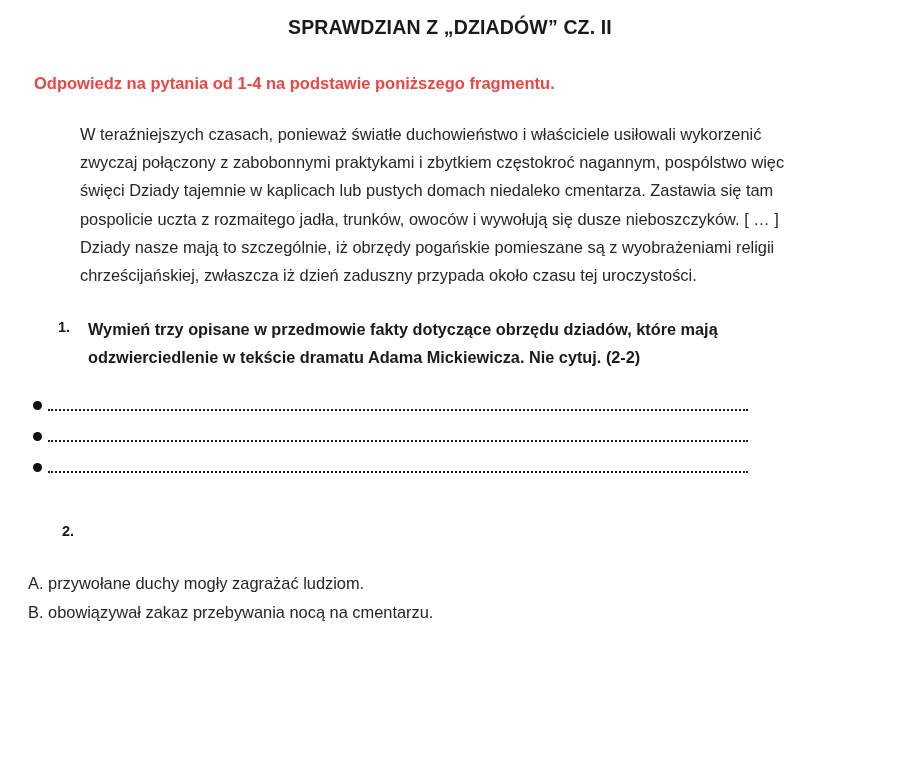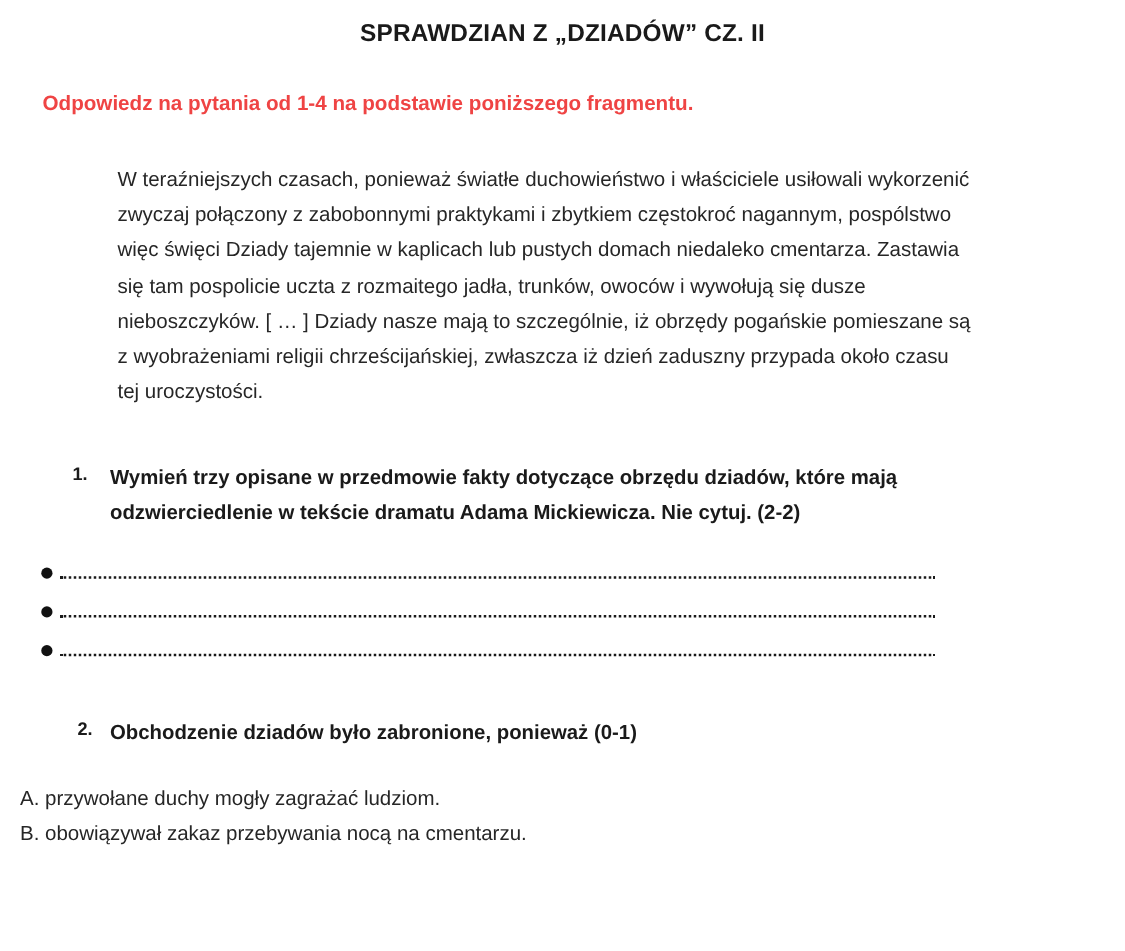--- a/index.html
+++ b/index.html
@@ -59,21 +59,21 @@
   }
   .source-label {
     font-size: 15.5px;
     font-style: italic;
     color: #2b2b2b;
     line-height: 1.55;
   }
 
   
   .fragment {
-    margin: 14px;
+    margin: 0;
     padding-top: 23px;
     padding-left: 80px;
     padding-right: 106px;
     font-size: 16.4px;
     line-height: 1.72;
     color: #262626;
     text-align: left;
   }
 
   
@@ -130,21 +130,21 @@
     width: 700px;
     height: 0;
     border-bottom: 2.5px dotted #1a1a1a;
     position: relative;
     top: 4px;
   }
 
   
   .options {
     padding-top: 25px;
-    padding-left: 16px;
+    padding-left: 28px;
   }
   .option {
     font-size: 16.4px;
     line-height: 1.72;
     color: #262626;
   }
 </style>
 </head>
 <body>
 
@@ -172,21 +172,20 @@
       <span class="answer-dots"></span>
     </div>
     <div class="answer-line">
       <span class="answer-bullet"></span>
       <span class="answer-dots"></span>
     </div>
   </div>
 
   <div class="question question-2">
     <span class="q-number">2.</span>
-    <span class="q-text">Obchodzenie dziadów było zabronione, ponieważ (0-1)</span>
   </div>
 
   <div class="options">
     <div class="option">A. przywołane duchy mogły zagrażać ludziom.</div>
     <div class="option">B. obowiązywał zakaz przebywania nocą na cmentarzu.</div>
   </div>
 
 </div>
 
 </body></html>

